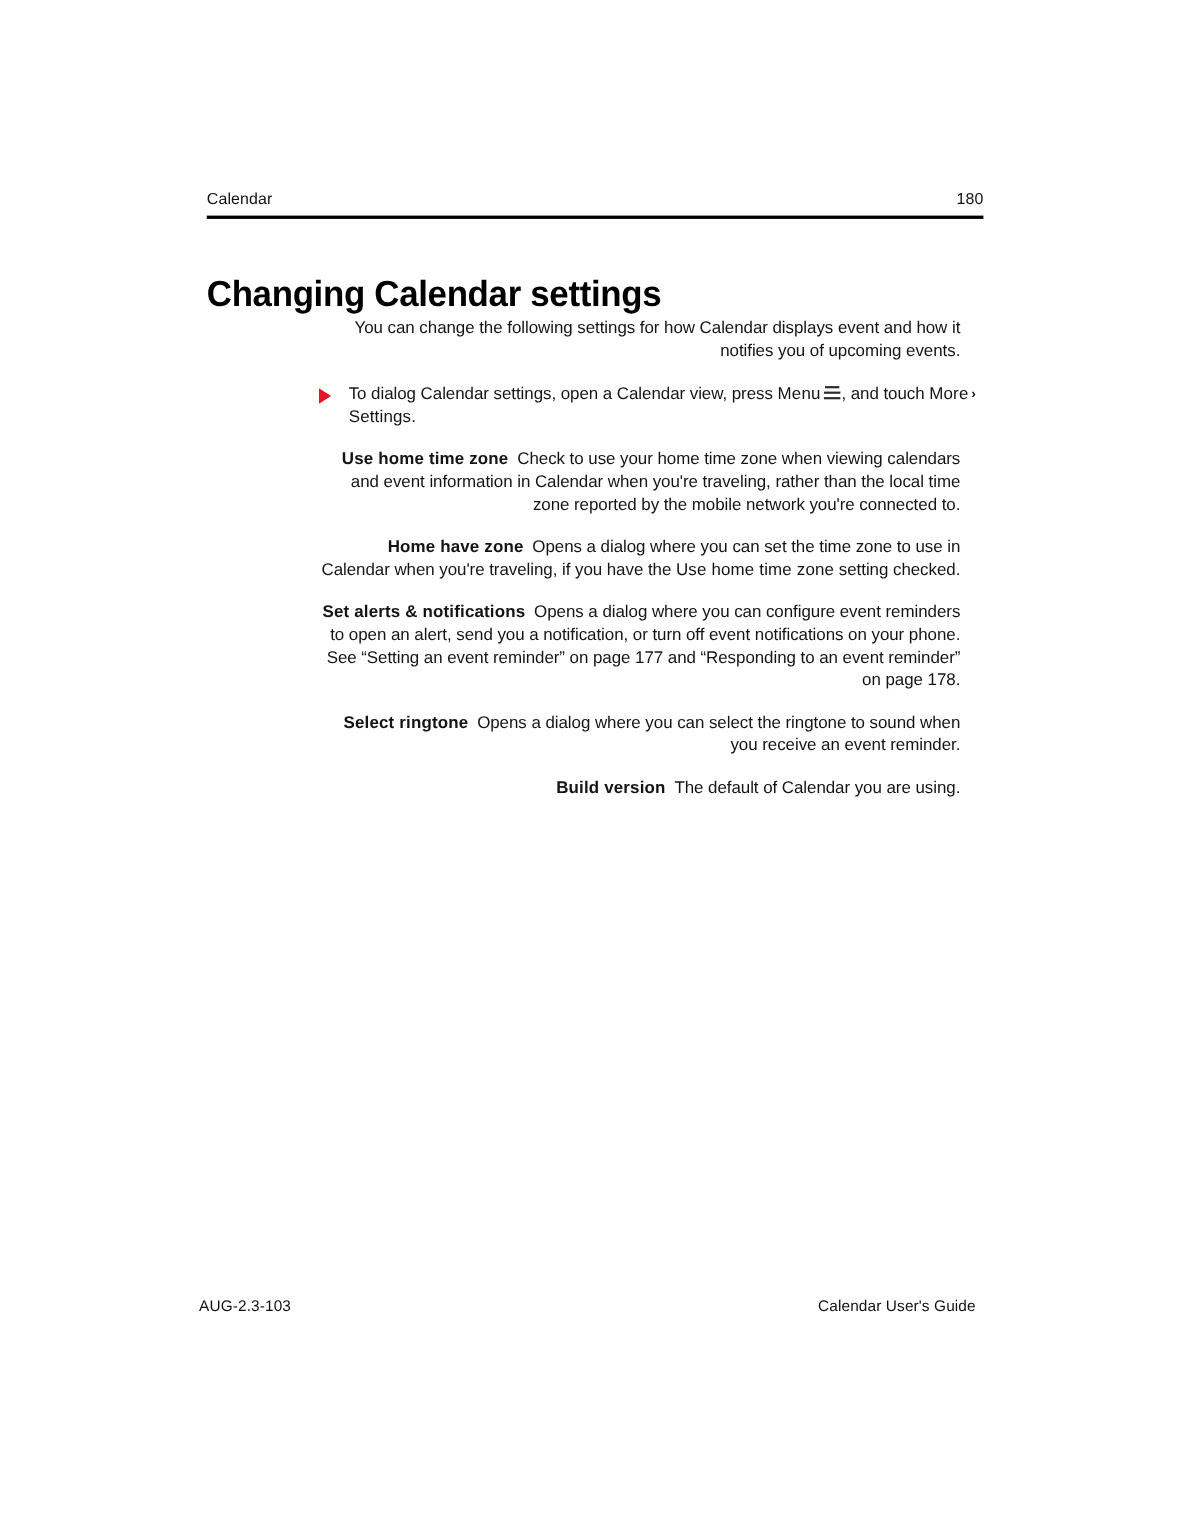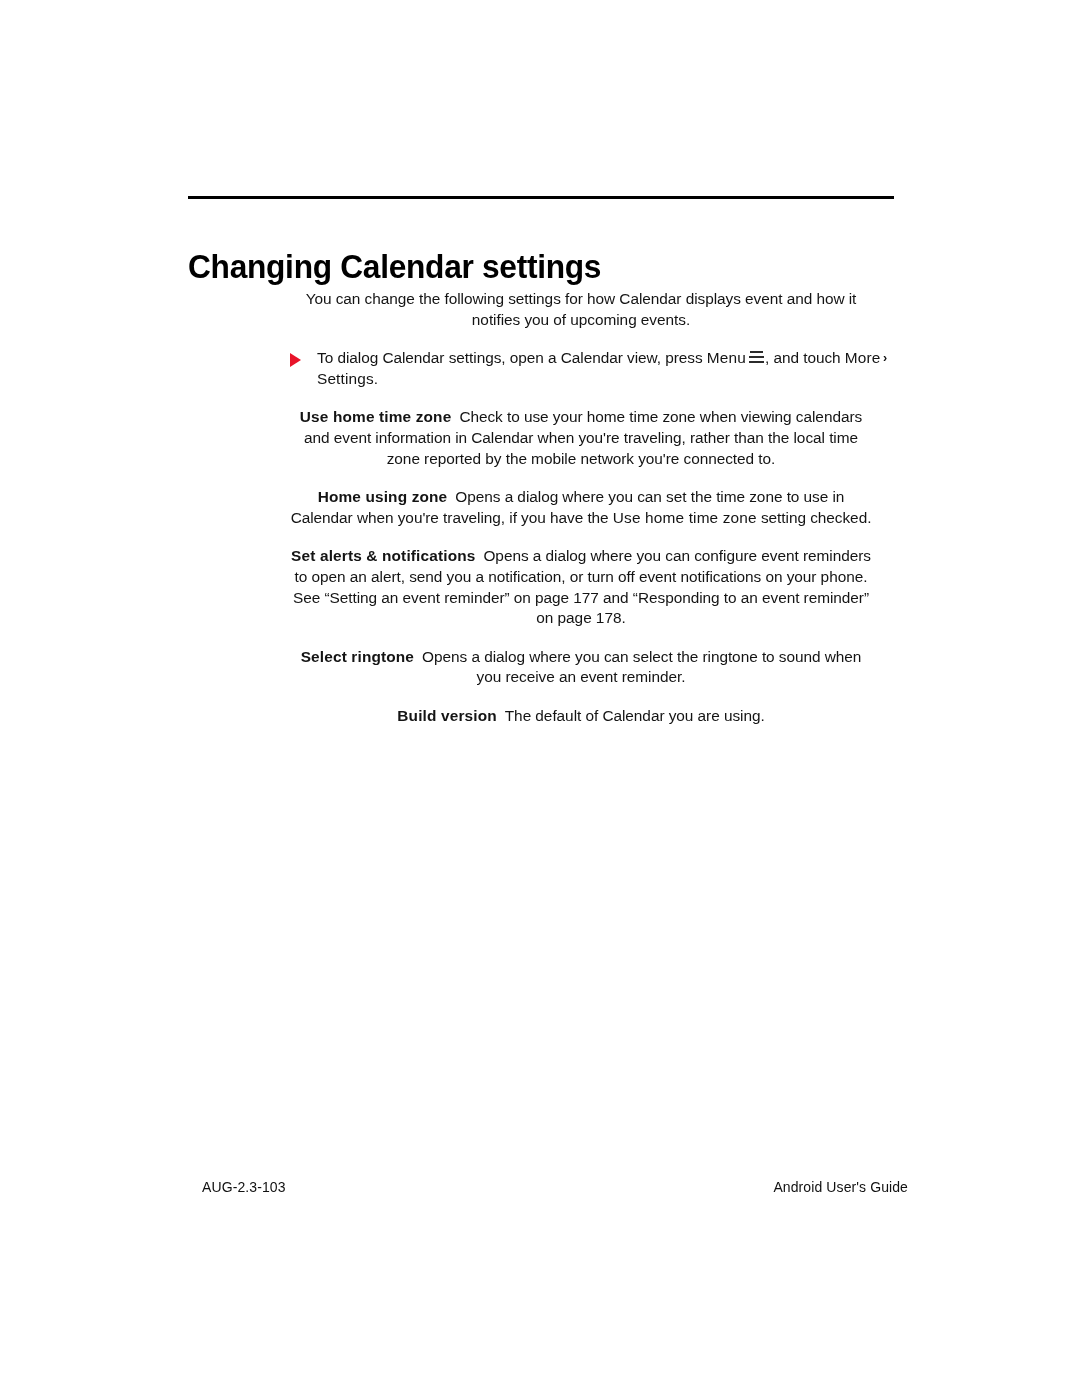--- a/index.html
+++ b/index.html
@@ -73,21 +73,21 @@
     top: 289px;
     width: 601px;
     font-size: 15.4px;
     line-height: 20.6px;
     letter-spacing: -0.05px;
     color: #141414;
   }
 
   .para {
     margin: 0 17px 18px 0;
-    text-align: center;
+    text-align: right;
   }
   .para:last-child { margin-bottom: 0; }
 
   .term {
     font-weight: 700;
     letter-spacing: 0.15px;
   }
   .term-gap { display: inline-block; width: 8px; }
 
   .inline-bold {
@@ -136,56 +136,60 @@
     display: inline-block;
     padding: 0 2.5px;
     font-size: 12.5px;
     font-weight: 700;
     vertical-align: 1px;
   }
 
   
   .page-footer {
     position: absolute;
-    left: 202px;
+    left: 181px;
     top: 1178px;
     width: 706px;
     display: flex;
     align-items: baseline;
     justify-content: space-between;
     font-size: 14px;
     line-height: 18px;
     letter-spacing: 0.1px;
     color: #111;
   }
 </style>
 </head>
 <body>
 
 <div class="page">
 
+  <div class="running-head">
+    <span class="chapter">Calendar</span>
+    <span class="folio">180</span>
+  </div>
   <div class="head-rule"></div>
 
   <h1 class="page-title">Changing Calendar settings</h1>
 
   <div class="body-col">
 
     <p class="para">You can change the following settings for how Calendar displays event and how it notifies you of upcoming events.</p>
 
     <p class="bullet-para">
       <span class="tri-bullet"></span>
       <span>To dialog Calendar settings, open a Calendar view, press </span><span class="inline-bold">Menu</span><span class="menu-glyph"><i></i><i></i><i></i></span><span>, and touch </span><span class="inline-bold">More</span><span class="chevron-sep">›</span><span class="inline-bold">Settings</span><span>.</span>
     </p>
 
     <p class="para">
       <span class="term">Use home time zone</span><span class="term-gap"></span><span>Check to use your home time zone when viewing calendars and event information in Calendar when you're traveling, rather than the local time zone reported by the mobile network you're connected to.</span>
     </p>
 
     <p class="para">
-      <span class="term">Home using zone</span><span class="term-gap"></span><span>Opens a dialog where you can set the time zone to use in Calendar when you're traveling, if you have the </span><span class="inline-bold">Use home time zone</span><span> setting checked.</span>
+      <span class="term">Home have zone</span><span class="term-gap"></span><span>Opens a dialog where you can set the time zone to use in Calendar when you're traveling, if you have the </span><span class="inline-bold">Use home time zone</span><span> setting checked.</span>
     </p>
 
 
     <p class="para">
       <span class="term">Set alerts &amp; notifications</span><span class="term-gap"></span><span>Opens a dialog where you can configure event reminders to open an alert, send you a notification, or turn off event notifications on your phone. See “Setting an event reminder” on page 177 and “Responding to an event reminder” on page 178.</span>
     </p>
 
     <p class="para">
       <span class="term">Select ringtone</span><span class="term-gap"></span><span>Opens a dialog where you can select the ringtone to sound when you receive an event reminder.</span>
     </p>
@@ -193,16 +197,16 @@
 
 
     <p class="para">
       <span class="term">Build version</span><span class="term-gap"></span><span>The default of Calendar you are using.</span>
     </p>
 
   </div>
 
   <div class="page-footer">
     <span>AUG-2.3-103</span>
-    <span>Android User's Guide</span>
+    <span>Calendar User's Guide</span>
   </div>
 
 </div>
 
 </body></html>

